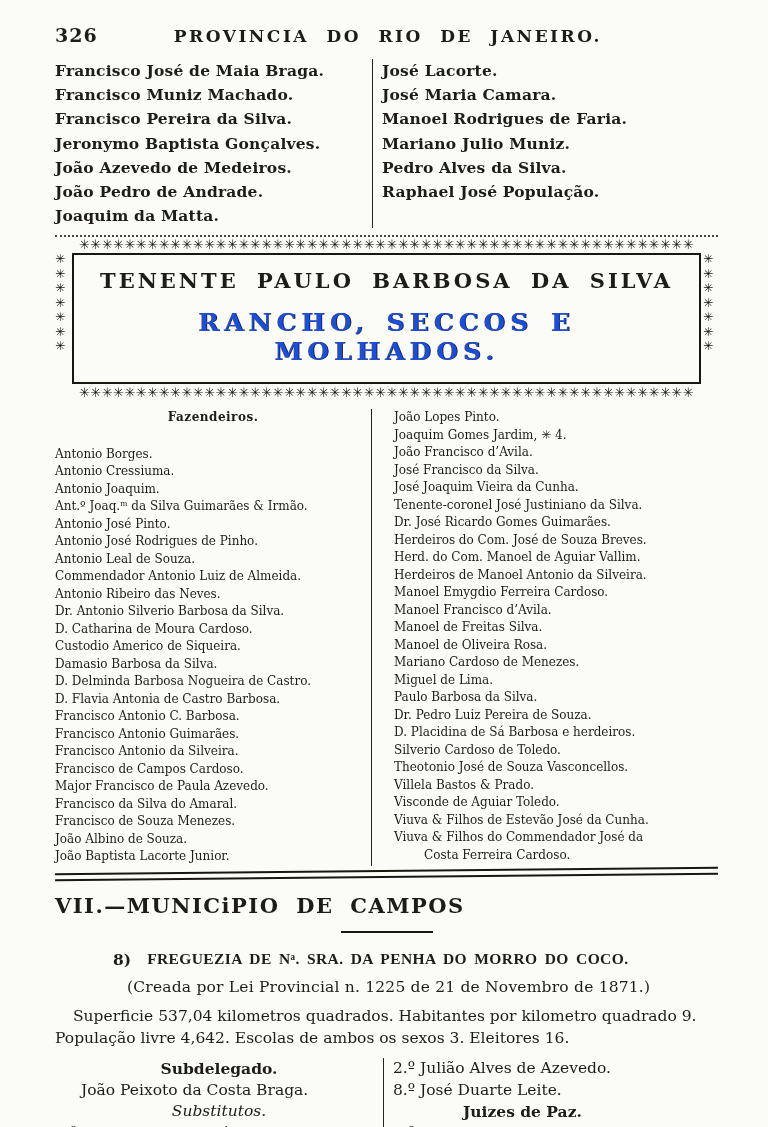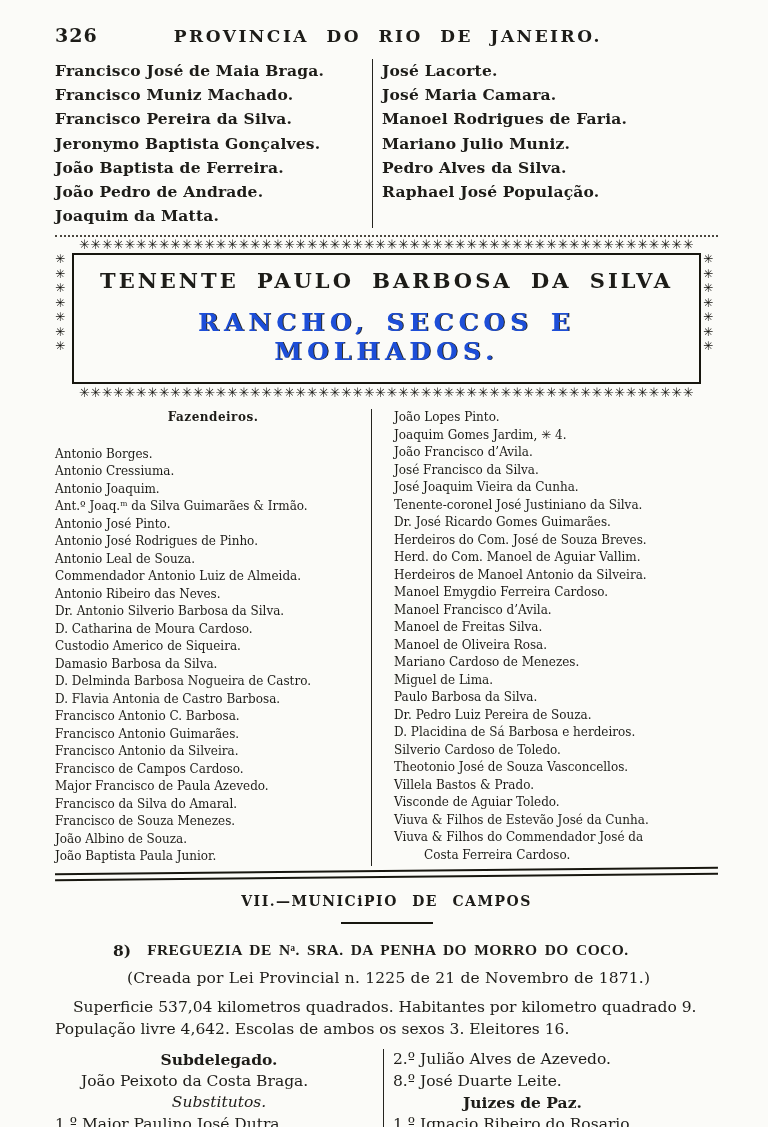--- a/index.html
+++ b/index.html
@@ -44,21 +44,21 @@
   .dir-col{font-size:12px;line-height:17.5px;}
   .dir-col.left{flex:0 0 316px;}
   .dir-col.right{flex:1;border-left:1.6px solid #25241f;padding-left:22px;}
   .dir-header{font-weight:bold;text-align:center;letter-spacing:.5px;margin-bottom:19px;}
   .dir-item{white-space:nowrap;}
   .dir-col.right .dir-item:last-child{padding-left:30px;}
 
   
   .double-rule{margin:4px 0 0 0;height:4px;border-top:2px solid #17160f;
     border-bottom:2px solid #17160f;transform:rotate(-0.55deg);}
-  .sec-heading{margin-top:15px;text-align:center;font-weight:bold;font-size:14px;
+  .sec-heading{margin-top:15px;font-weight:bold;font-size:21px;
     letter-spacing:1.5px;word-spacing:8px;}
   .short-rule{width:92px;height:2.5px;background:#17160f;margin:13px auto 0;}
   .freg-row{margin-top:17px;display:flex;font-size:15.5px;}
   .freg-num{font-weight:bold;margin-left:58px;}
   .freg-title{font-weight:bold;letter-spacing:.4px;word-spacing:3px;margin-left:16px;font-family:Liberation Serif, serif;}
   .law-line{margin-top:9px;padding-left:72px;font-size:15.5px;letter-spacing:.2px;}
   .stats{margin-top:10px;font-size:15.5px;line-height:21.5px;text-align:justify;}
   .stats .indent{text-indent:18px;}
 
   
@@ -82,21 +82,21 @@
       <span class="page-num">326</span>
       <span class="hdr-title">PROVINCIA DO RIO DE JANEIRO.</span>
     </div>
 
     <div class="top-cols">
       <div class="top-col left">
           <div class="top-item">Francisco José de Maia Braga.</div>
           <div class="top-item">Francisco Muniz Machado.</div>
           <div class="top-item">Francisco Pereira da Silva.</div>
           <div class="top-item">Jeronymo Baptista Gonçalves.</div>
-          <div class="top-item">João Baptista de Ferreira.</div>
+          <div class="top-item">João Azevedo de Medeiros.</div>
           <div class="top-item">João Pedro de Andrade.</div>
           <div class="top-item">Joaquim da Matta.</div>
         </div>
       <div class="top-col right">
           <div class="top-item">José Lacorte.</div>
           <div class="top-item">José Maria Camara.</div>
           <div class="top-item">Manoel Rodrigues de Faria.</div>
           <div class="top-item">Mariano Julio Muniz.</div>
           <div class="top-item">Pedro Alves da Silva.</div>
           <div class="top-item">Raphael José População.</div>
@@ -136,21 +136,21 @@
             <div class="dir-item">D. Delminda Barbosa Nogueira de Castro.</div>
             <div class="dir-item">D. Flavia Antonia de Castro Barbosa.</div>
             <div class="dir-item">Francisco Antonio C. Barbosa.</div>
             <div class="dir-item">Francisco Antonio Guimarães.</div>
             <div class="dir-item">Francisco Antonio da Silveira.</div>
             <div class="dir-item">Francisco de Campos Cardoso.</div>
             <div class="dir-item">Major Francisco de Paula Azevedo.</div>
             <div class="dir-item">Francisco da Silva do Amaral.</div>
             <div class="dir-item">Francisco de Souza Menezes.</div>
             <div class="dir-item">João Albino de Souza.</div>
-            <div class="dir-item">João Baptista Paula Junior.</div>
+            <div class="dir-item">João Baptista Lacorte Junior.</div>
           </div>
       </div>
       <div class="dir-col right">
           <div class="dir-item">João Lopes Pinto.</div>
           <div class="dir-item">Joaquim Gomes Jardim, ✳ 4.</div>
           <div class="dir-item">João Francisco d’Avila.</div>
           <div class="dir-item">José Francisco da Silva.</div>
           <div class="dir-item">José Joaquim Vieira da Cunha.</div>
           <div class="dir-item">Tenente-coronel José Justiniano da Silva.</div>
           <div class="dir-item">Dr. José Ricardo Gomes Guimarães.</div>

